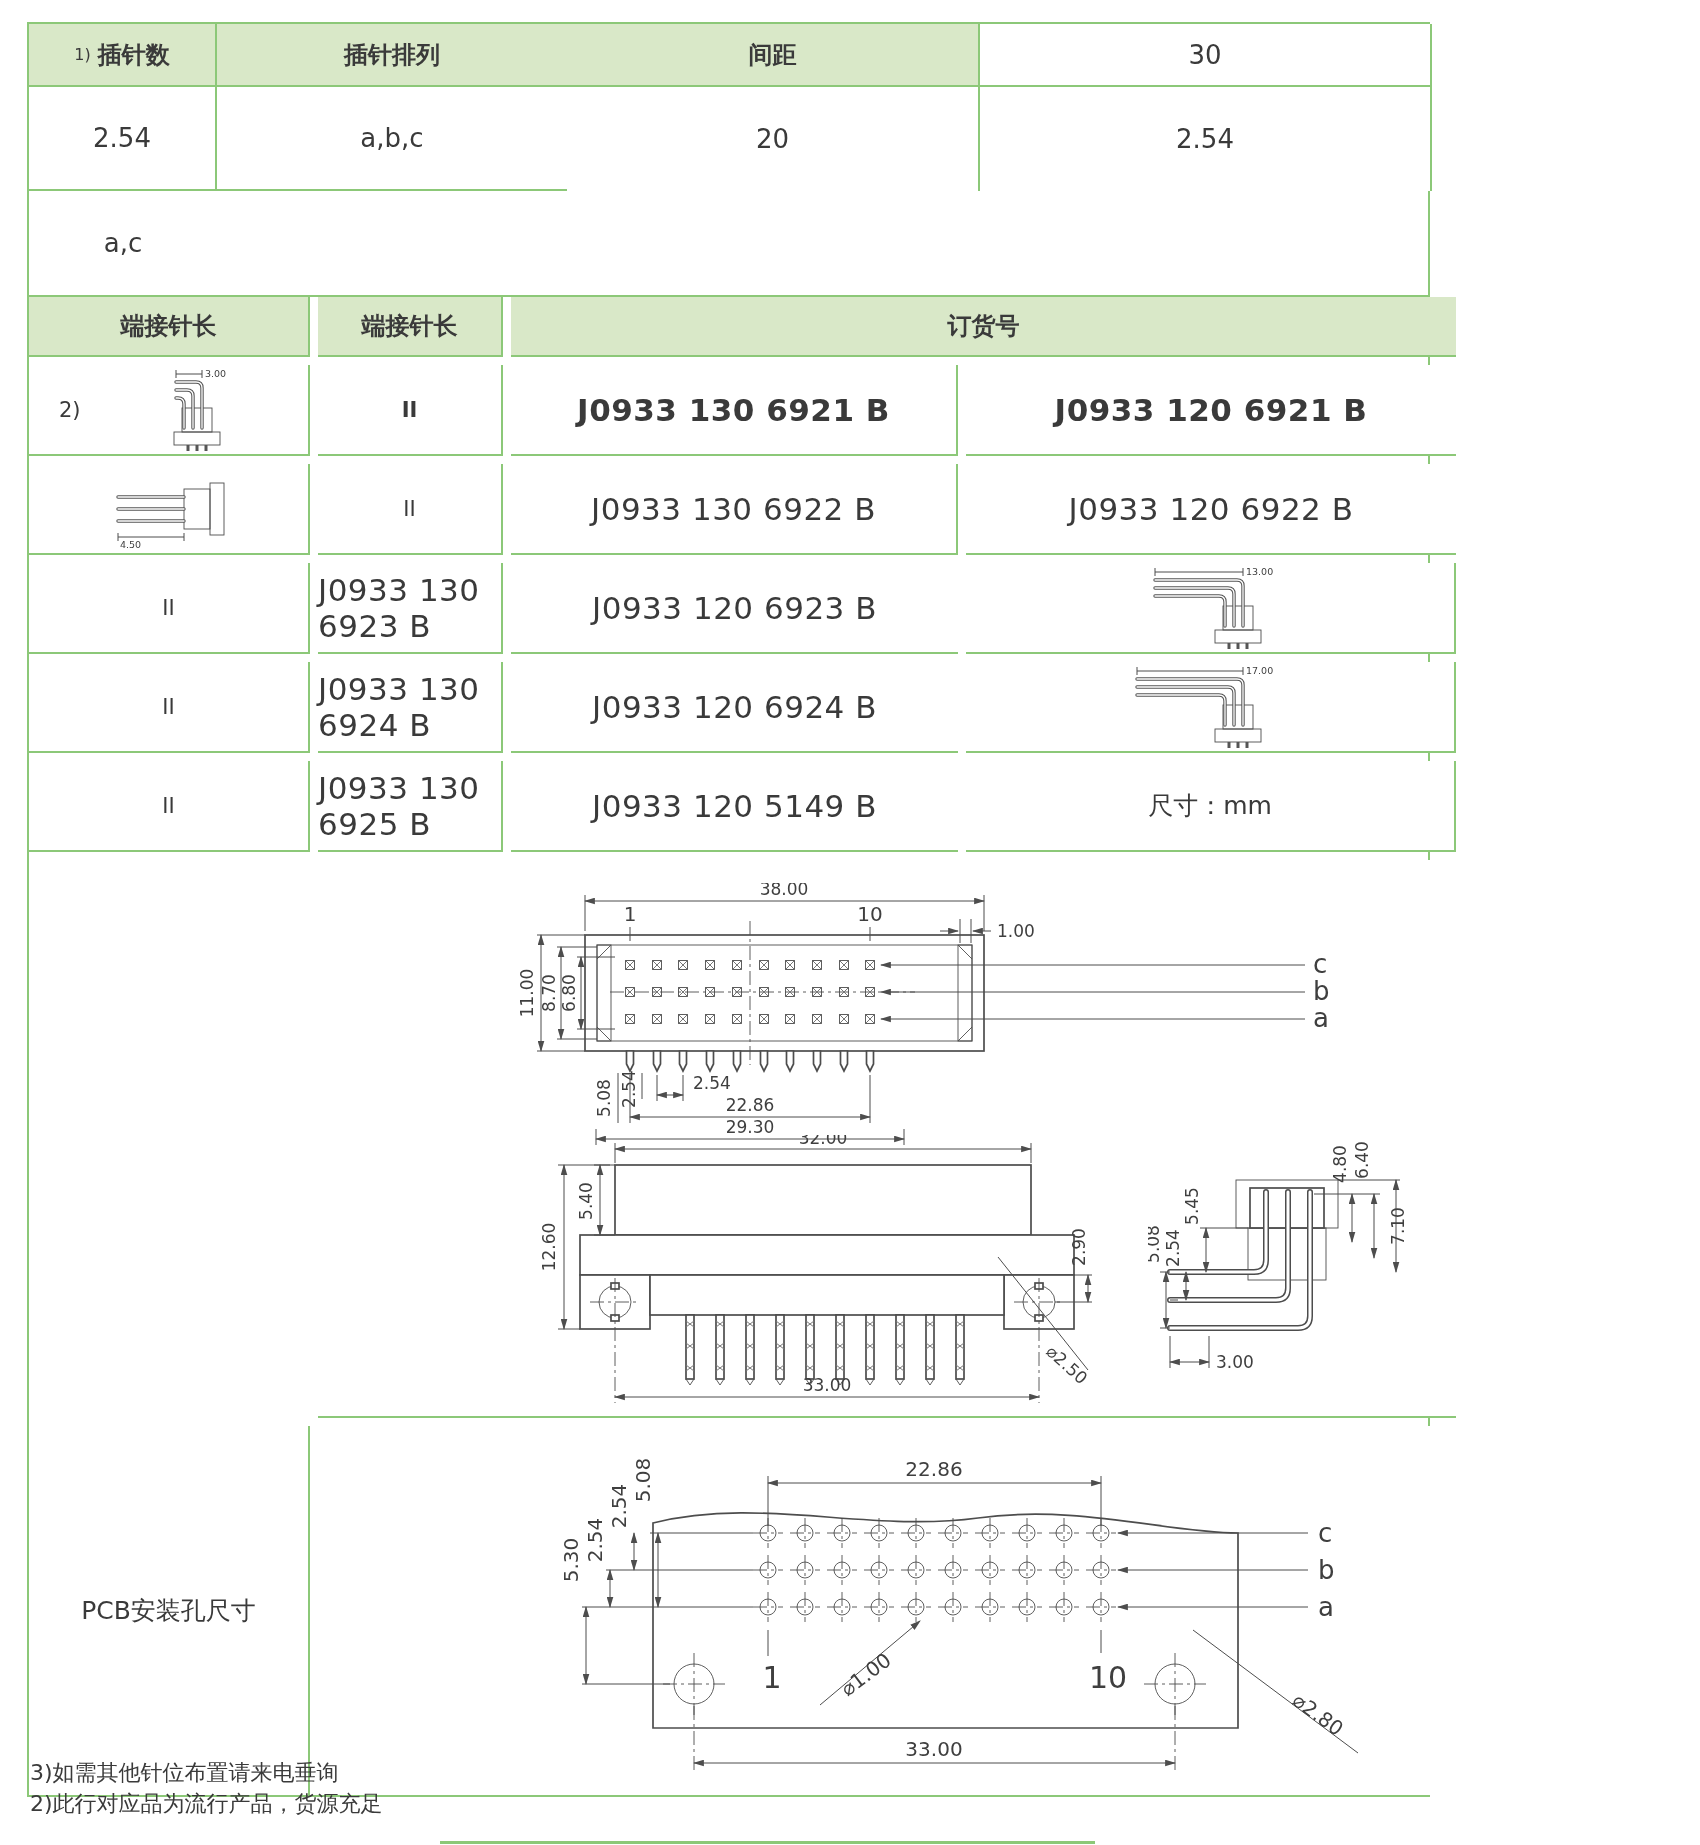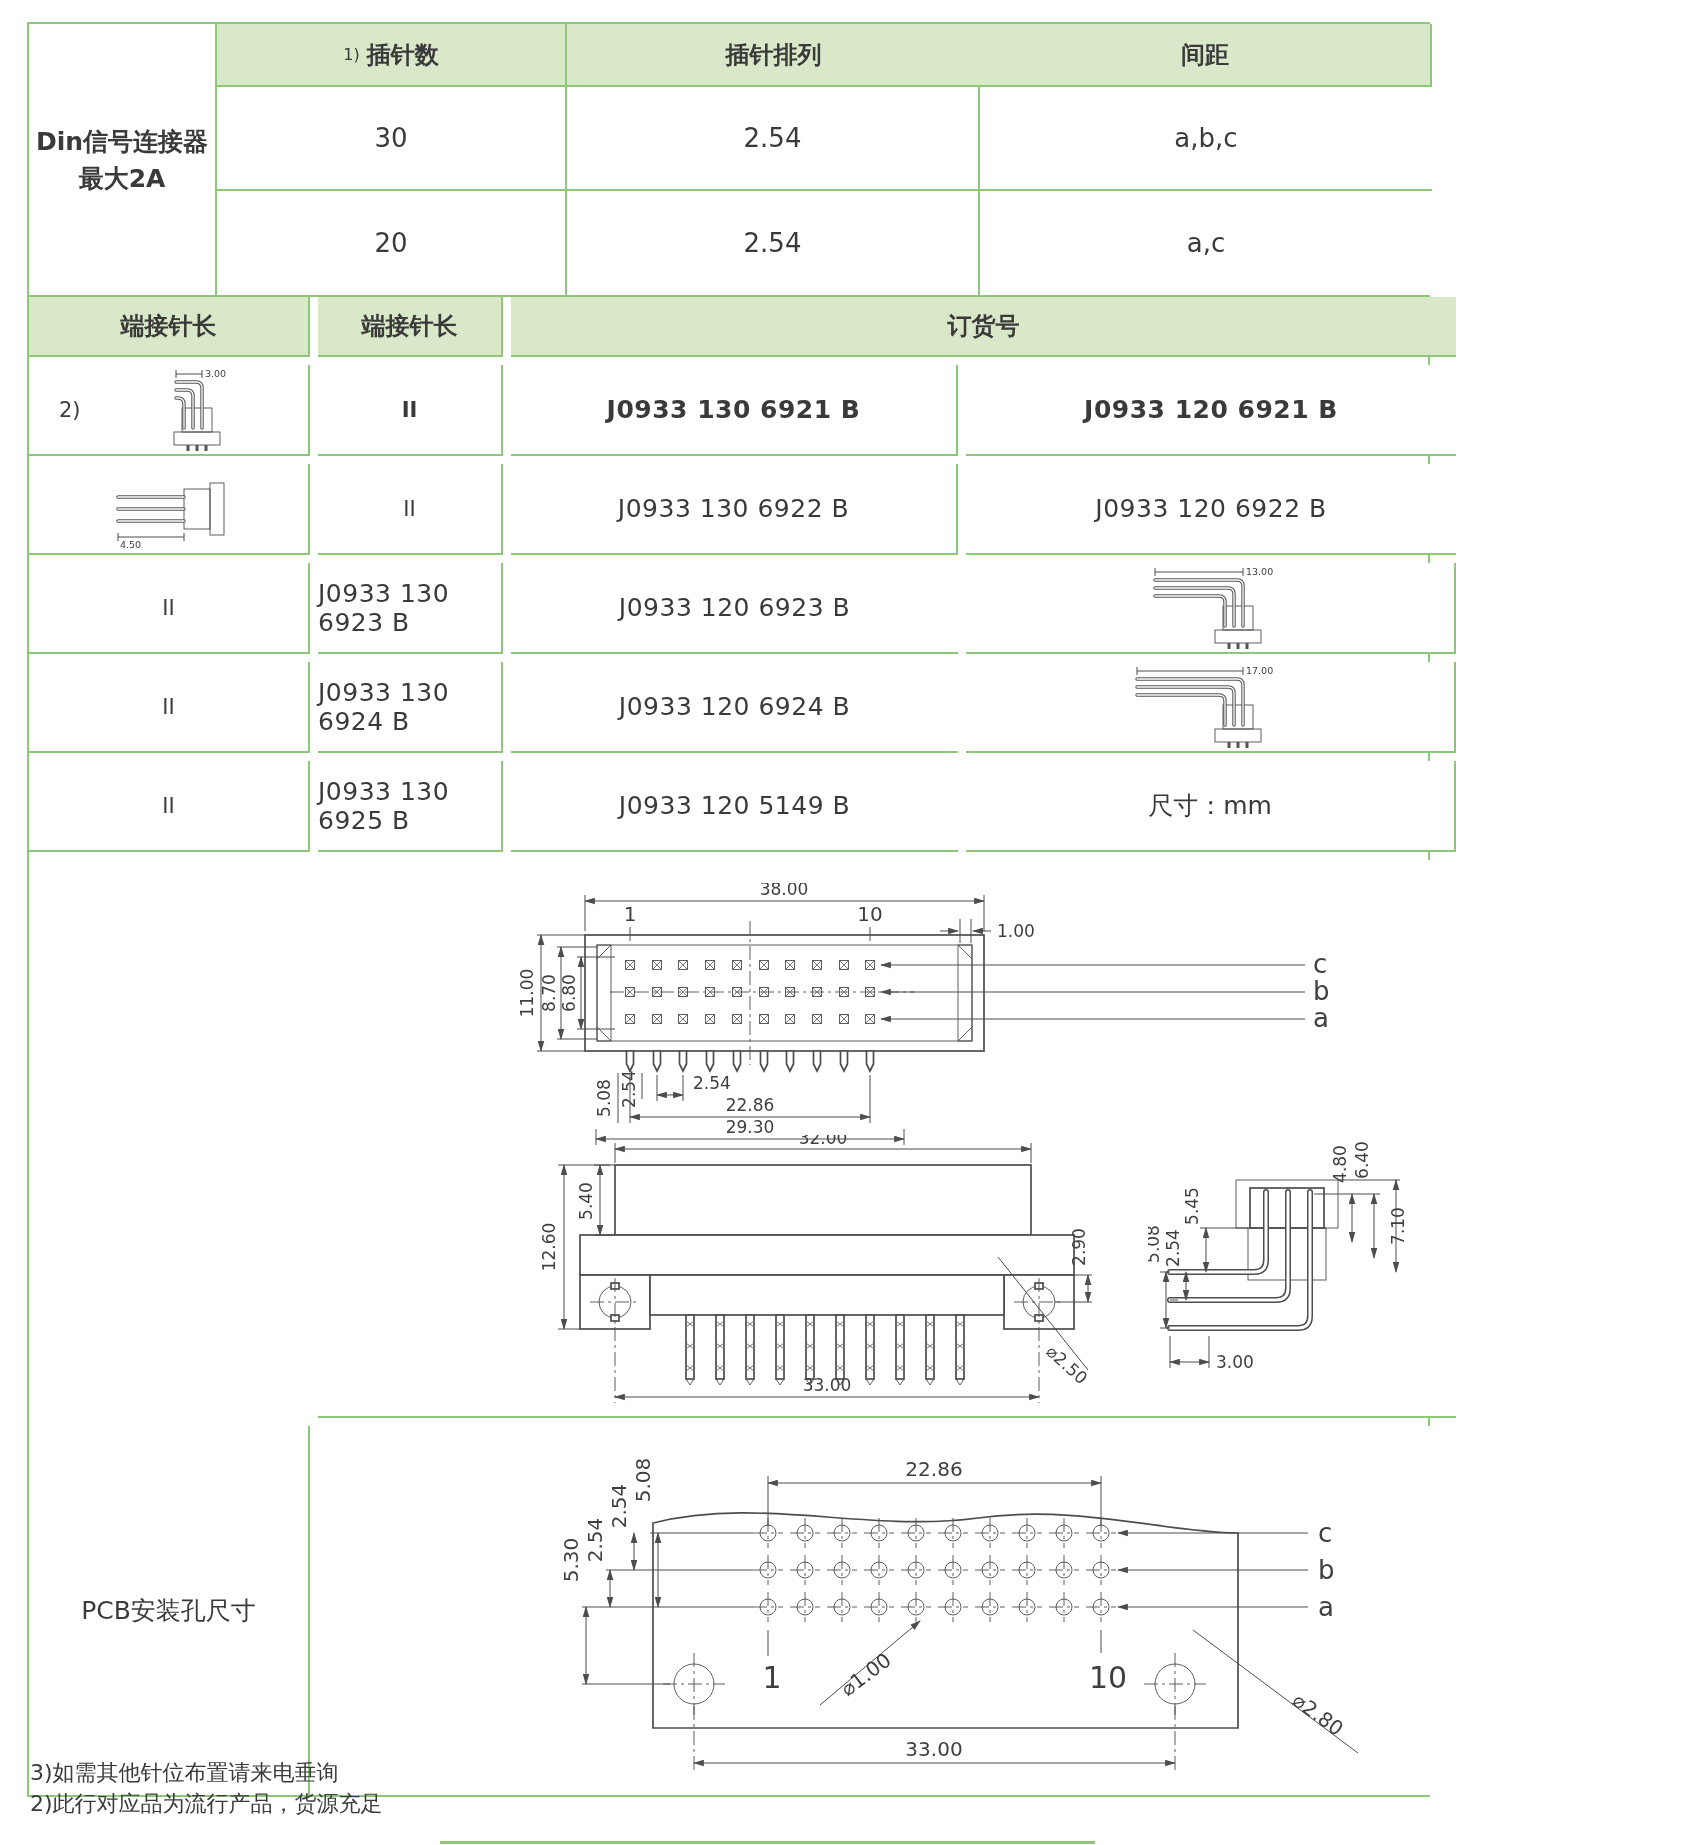--- a/index.html
+++ b/index.html
@@ -9,21 +9,21 @@
   font-family:"DejaVu Sans","Liberation Sans",sans-serif;color:var(--tx)}
 .t{position:absolute;display:grid;border:2.5px solid var(--g);background:#fff}
 .c{position:relative;display:flex;align-items:center;justify-content:center;
   border-right:2.5px solid var(--g);border-bottom:2.5px solid var(--g);background:#fff}
 .c.h{background:var(--hbg);font-weight:bold;font-size:24px}
 .nr{border-right:none!important}
 .nb{border-bottom:none!important}
 .v{font-size:26px}
 .sup{font-size:16px;font-weight:normal;margin-right:7px}
 .prod{font-weight:bold;font-size:25px;text-align:center;line-height:37px}
-.ord{font-size:25px;letter-spacing:.5px}
+.ord{font-size:31px;letter-spacing:.5px}
 .g2{font-size:21px}
 .b{font-weight:bold}
 .note{position:absolute;left:30px;top:50%;transform:translateY(-50%);font-size:21px}
 .lbl{font-size:25px}
 .mini{width:178px;height:84px}
 .dcell svg{position:absolute}
 .fn{position:absolute;left:30px;top:1757px;font-size:22px;line-height:31px}
 .bline{position:absolute;left:440px;top:1841px;width:655px;height:3px;background:var(--g)}
 
 .ol{fill:none;stroke:var(--ln);stroke-width:1.7}
@@ -76,26 +76,20 @@
         </g>
     <g id="pbh">
           <circle r="20" class="tn" stroke-width="1.4"></circle>
           <line x1="-31" y1="0" x2="31" y2="0" class="cl"></line>
           <line x1="0" y1="-31" x2="0" y2="31" class="cl"></line>
         </g>
   </defs>
 </svg>
 
 <div class="t" style="left:27px;top:22px;width:1403px;grid-template-columns:188px 350px 413px 452px;grid-template-rows:63px 104px 104px;">
-  <div class="c nb prod" style="grid-row:1/4">
-    <div>
-      <div>Din信号连接器</div>
-      <div>最大2A</div>
-    </div>
-  </div>
   <div class="c h">
     <span class="sup">1)</span>
     <span>插针数</span>
   </div>
   <div class="c h nr">
         <span>插针排列</span>
       </div>
   <div class="c h">
         <span>间距</span>
       </div>

